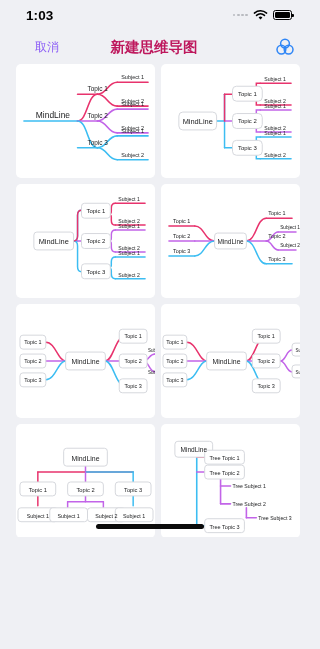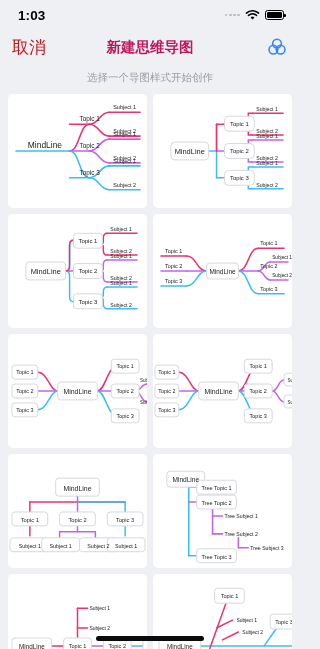--- a/index.html
+++ b/index.html
@@ -2,35 +2,35 @@
 <html><head>
 <meta charset="utf-8">
 <style>
   html,body{margin:0;padding:0;}
   body{
     width:300px;height:649px;overflow:hidden;
     background:#eff0f4;
     font-family:"Liberation Sans","DejaVu Sans",sans-serif;
     -webkit-font-smoothing:antialiased;
   }
-  .phone{position:relative;width:300px;height:649px;background:#eff0f4;overflow:hidden;}
+  .phone{position:relative;width:300px;height:537px;background:#eff0f4;overflow:hidden;padding-left:8px;}
 
   
   .statusbar{height:30px;display:flex;align-items:center;justify-content:space-between;padding:0 16px 0 18px;box-sizing:border-box;}
   .clock{font-size:13.5px;font-weight:700;color:#000;letter-spacing:.1px;}
   .status-right{display:flex;align-items:center;gap:5px;}
   .dots{display:flex;gap:1.6px;align-items:center;}
   .dots i{width:2.6px;height:2.6px;border-radius:50%;background:#b9bbc0;display:block;}
   .battery{width:19px;height:9.5px;border:1.1px solid #000;border-radius:2.6px;position:relative;box-sizing:border-box;padding:1px;}
   .battery::after{content:"";position:absolute;right:-2.6px;top:2.6px;width:1.5px;height:3.4px;background:#000;border-radius:0 1px 1px 0;}
   .battery span{display:block;height:100%;background:#000;border-radius:1.2px;}
 
   
   .navbar{height:34px;display:flex;align-items:center;justify-content:space-between;padding:0 12px;box-sizing:border-box;}
-  .nav-cancel{font-size:17px;color:#b91c1c;cursor:pointer;}
+  .nav-cancel{font-size:12px;color:#8b5cf6;cursor:pointer;margin-left:15px;}
   .nav-title{font-size:14.5px;font-weight:700;color:#be185d;position:absolute;left:0;right:0;text-align:center;pointer-events:none;}
   .nav-right{width:22px;height:22px;display:flex;align-items:center;justify-content:center;cursor:pointer;}
 
   .subtitle{text-align:center;font-size:10.5px;color:#9a9da5;padding:7px 0 9px;}
 
   
   .grid{display:grid;grid-template-columns:1fr 1fr;gap:6px;padding:0 8px;box-sizing:border-box;}
   .card{background:#fff;border-radius:5px;height:114px;position:relative;overflow:hidden;cursor:pointer;}
   .card svg{position:absolute;inset:0;width:100%;height:100%;display:block;}
 
@@ -70,21 +70,20 @@
     <div class="nav-title">新建思维导图</div>
     <div class="nav-right">
       <svg width="20" height="20" viewBox="0 0 20 20">
         <circle cx="10" cy="6.6" r="4.4" fill="none" stroke="#2f86f6" stroke-width="1.5"></circle>
         <circle cx="6.4" cy="12.6" r="4.4" fill="none" stroke="#2f86f6" stroke-width="1.5"></circle>
         <circle cx="13.6" cy="12.6" r="4.4" fill="none" stroke="#2f86f6" stroke-width="1.5"></circle>
       </svg>
     </div>
   </div>
 
-  <div class="subtitle">选择一个导图样式开始创作</div>
 
   <div class="grid">
 
     <div class="card">
       <svg viewBox="0 0 140 114" preserveAspectRatio="xMidYMid meet">
         <g fill="none" stroke-width="1.6" stroke-linecap="round">
           <path d="M8 57 H62" stroke="#3cbdf2"></path>
           <path d="M62 57 C72 57 72 30 82 30" stroke="#e8336d"></path>
           <path d="M62 57 H82" stroke="#c264e8"></path>
           <path d="M62 57 C72 57 72 84 82 84" stroke="#3cbdf2"></path>

